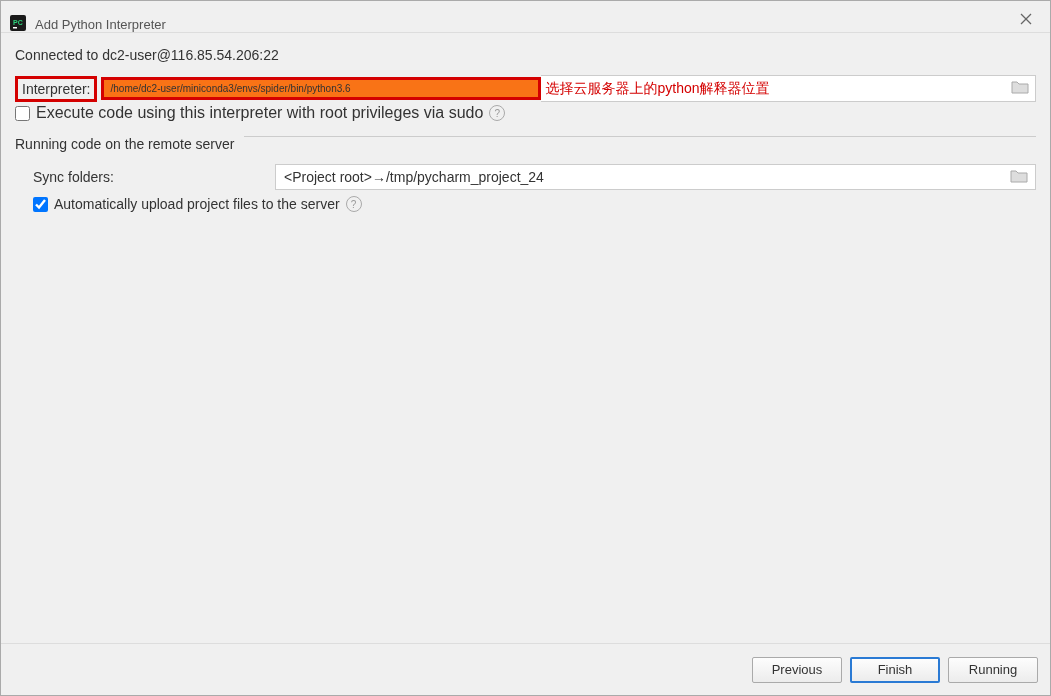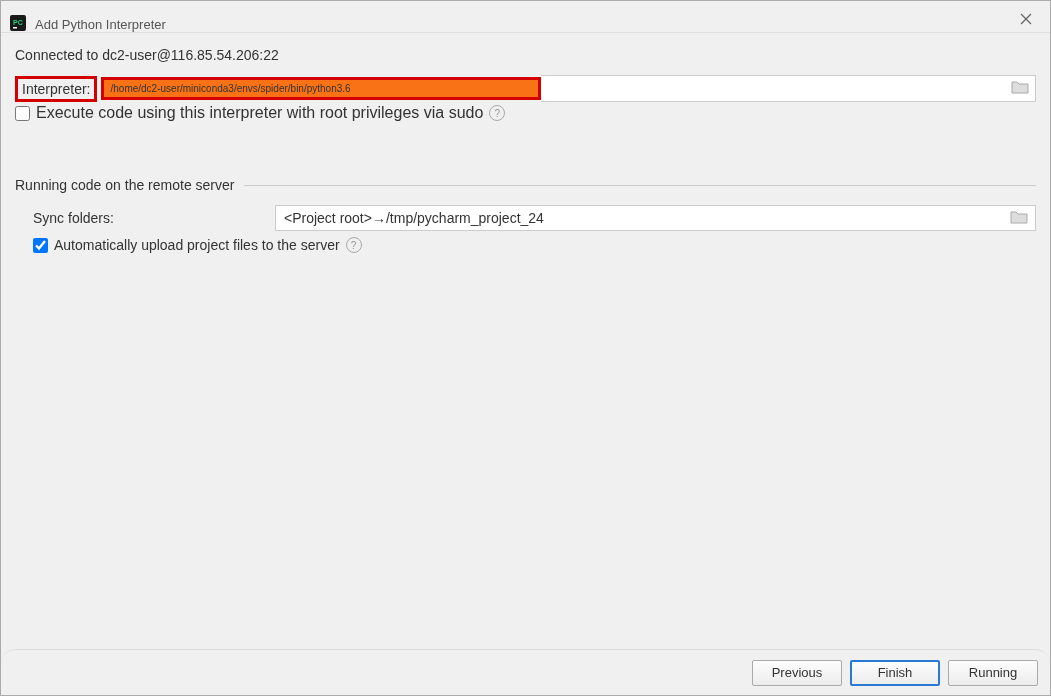--- a/index.html
+++ b/index.html
@@ -137,23 +137,22 @@
       border: 1.2px solid #aaa;
       border-radius: 50%;
       align-items: center;
       justify-content: center;
       font-size: 10px;
       color: #999;
       cursor: pointer;
     }
     .section-header {
       display: flex;
-      align-items: center;
+      align-items: flex-start;
       margin-bottom: 12px;
-      margin-top: 41px;
     }
     .section-title {
       font-size: 14px;
       color: #333;
       padding-right: 10px;
     }
     .section-line {
       flex: 1;
       height: 1px;
       background: #ccc;
@@ -205,29 +204,28 @@
       width: 15px;
       height: 15px;
       margin-right: 6px;
     }
     .auto-upload-row label {
       font-size: 14px;
       color: #333;
       margin-right: 6px;
     }
     .button-bar {
-      height: 46px;
+      height: 52px;
       border-top: 1px solid #ddd;
       display: flex;
       align-items: center;
       justify-content: flex-end;
       padding: 0 12px;
       gap: 8px;
       background: #f0f0f0;
-      border-radius: 15px;
     }
     .btn {
       min-width: 90px;
       height: 26px;
       border: 1px solid #aaa;
       background: linear-gradient(#fdfdfd, #ececec);
       font-size: 13px;
       color: #333;
       cursor: pointer;
       border-radius: 2px;
@@ -263,20 +261,21 @@
     <div class="connected-line">Connected to dc2-user@116.85.54.206:22</div>
 
     <div class="interpreter-row">
       <span class="interpreter-label-wrap">
         <span class="interpreter-label">Interpreter:</span>
       </span>
       <span class="interpreter-input-wrap">
         <input class="interpreter-input" type="text" value="/home/dc2-user/miniconda3/envs/spider/bin/python3.6" style="">
       </span>
       <div class="interpreter-path-rest">
+        <span class="annotation-text">选择云服务器上的python解释器位置</span>
         <span class="folder-icon">
           <svg width="18" height="14" viewBox="0 0 18 14">
             <path d="M1 2 h5 l2 2 h9 v9 h-16 z" fill="#ddd" stroke="#aaa" stroke-width="1"></path>
           </svg>
         </span>
       </div>
     </div>
 
     <div class="checkbox-row">
       <input type="checkbox" id="sudo-cb" style="">

